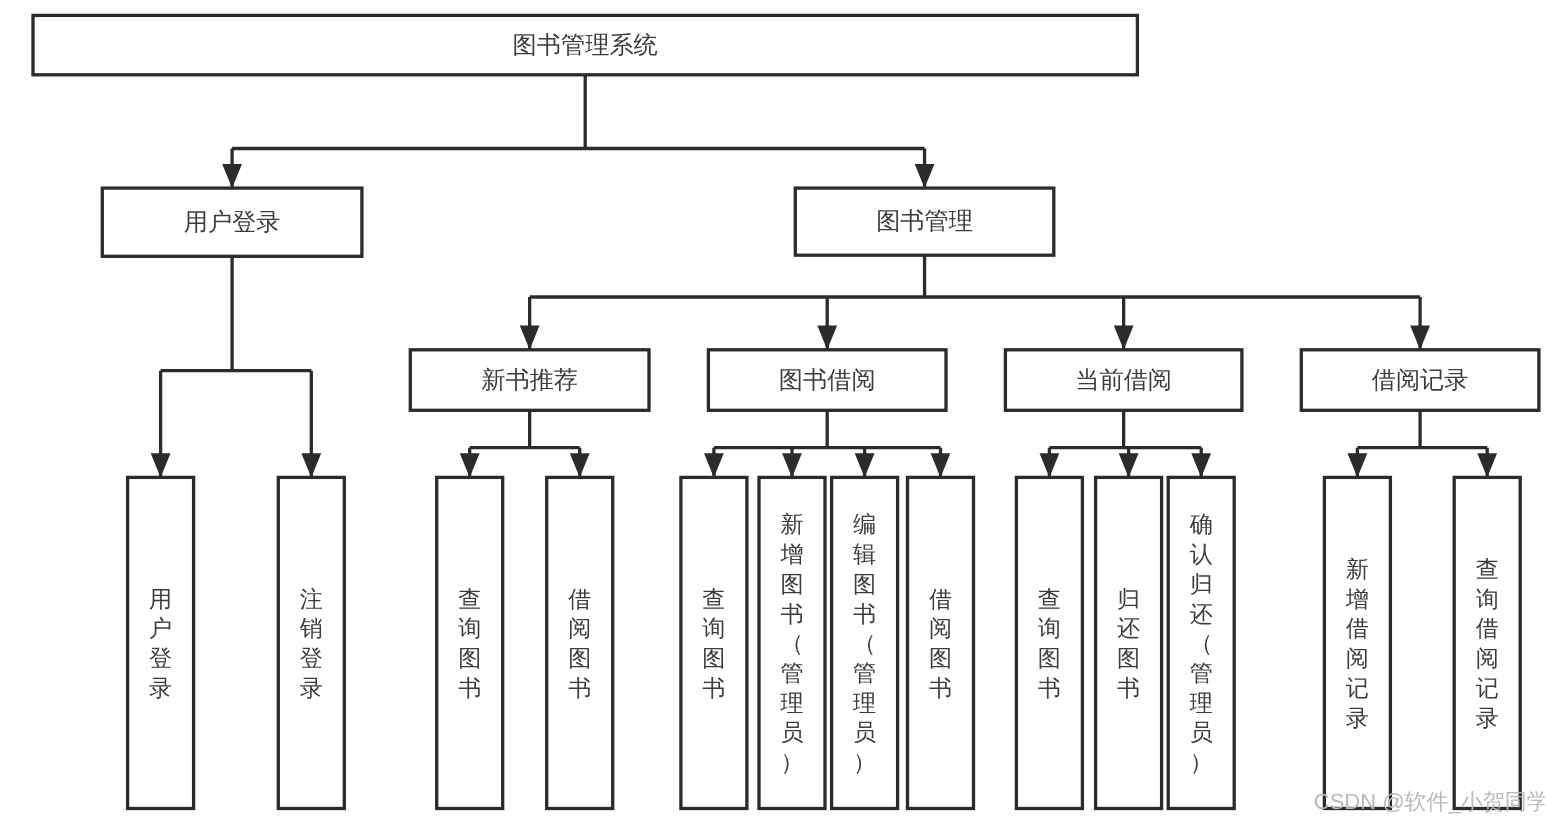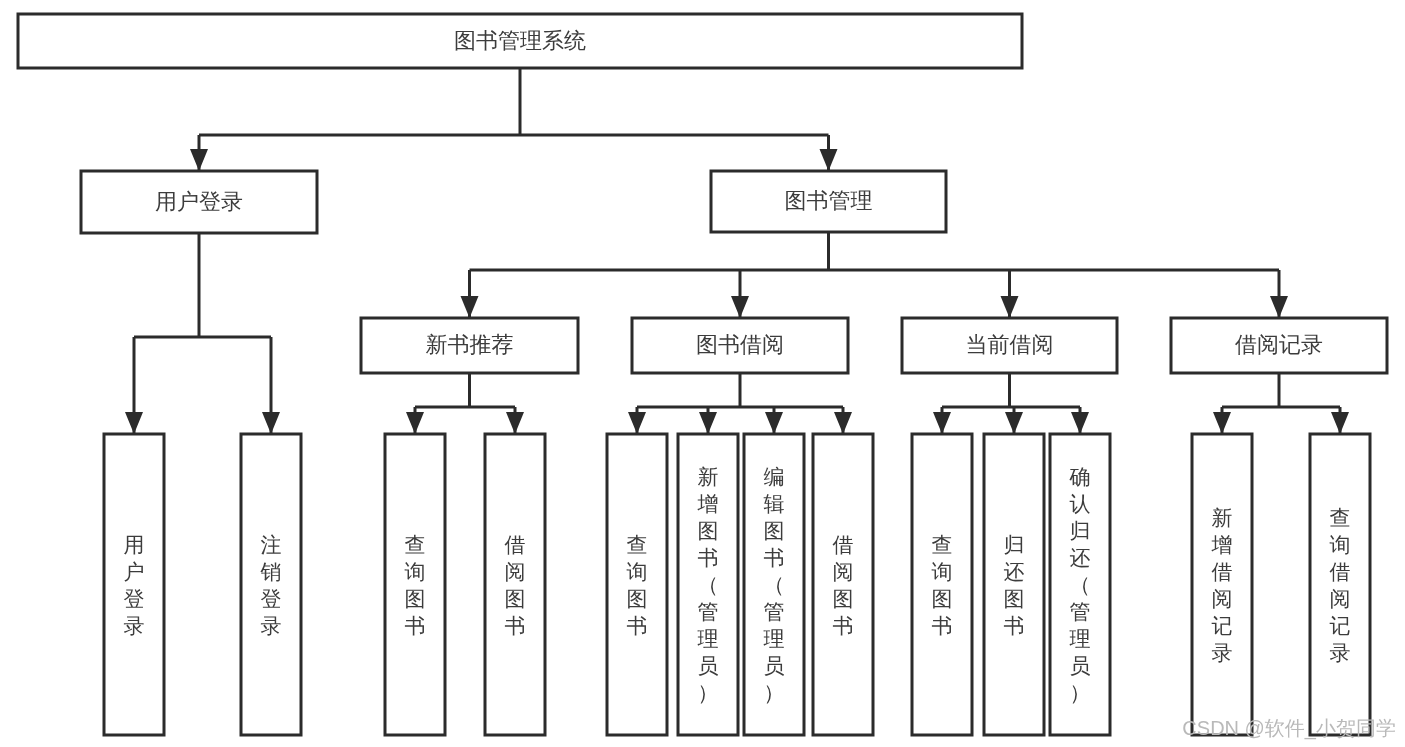--- a/index.html
+++ b/index.html
@@ -10,21 +10,21 @@
   }
   body {
     width: 1405px;
     height: 747px;
     position: relative;
     overflow: hidden;
     font-family: "Liberation Sans", "DejaVu Sans", sans-serif;
   }
   #diagram-root {
     position: absolute;
-    left: 0;
+    left: 12px;
     top: 0;
     width: 1270px;
     height: 747px;
   }
   svg.diagram {
     display: block;
     width: 1405px;
     height: 747px;
     background: #ffffff;
   }

